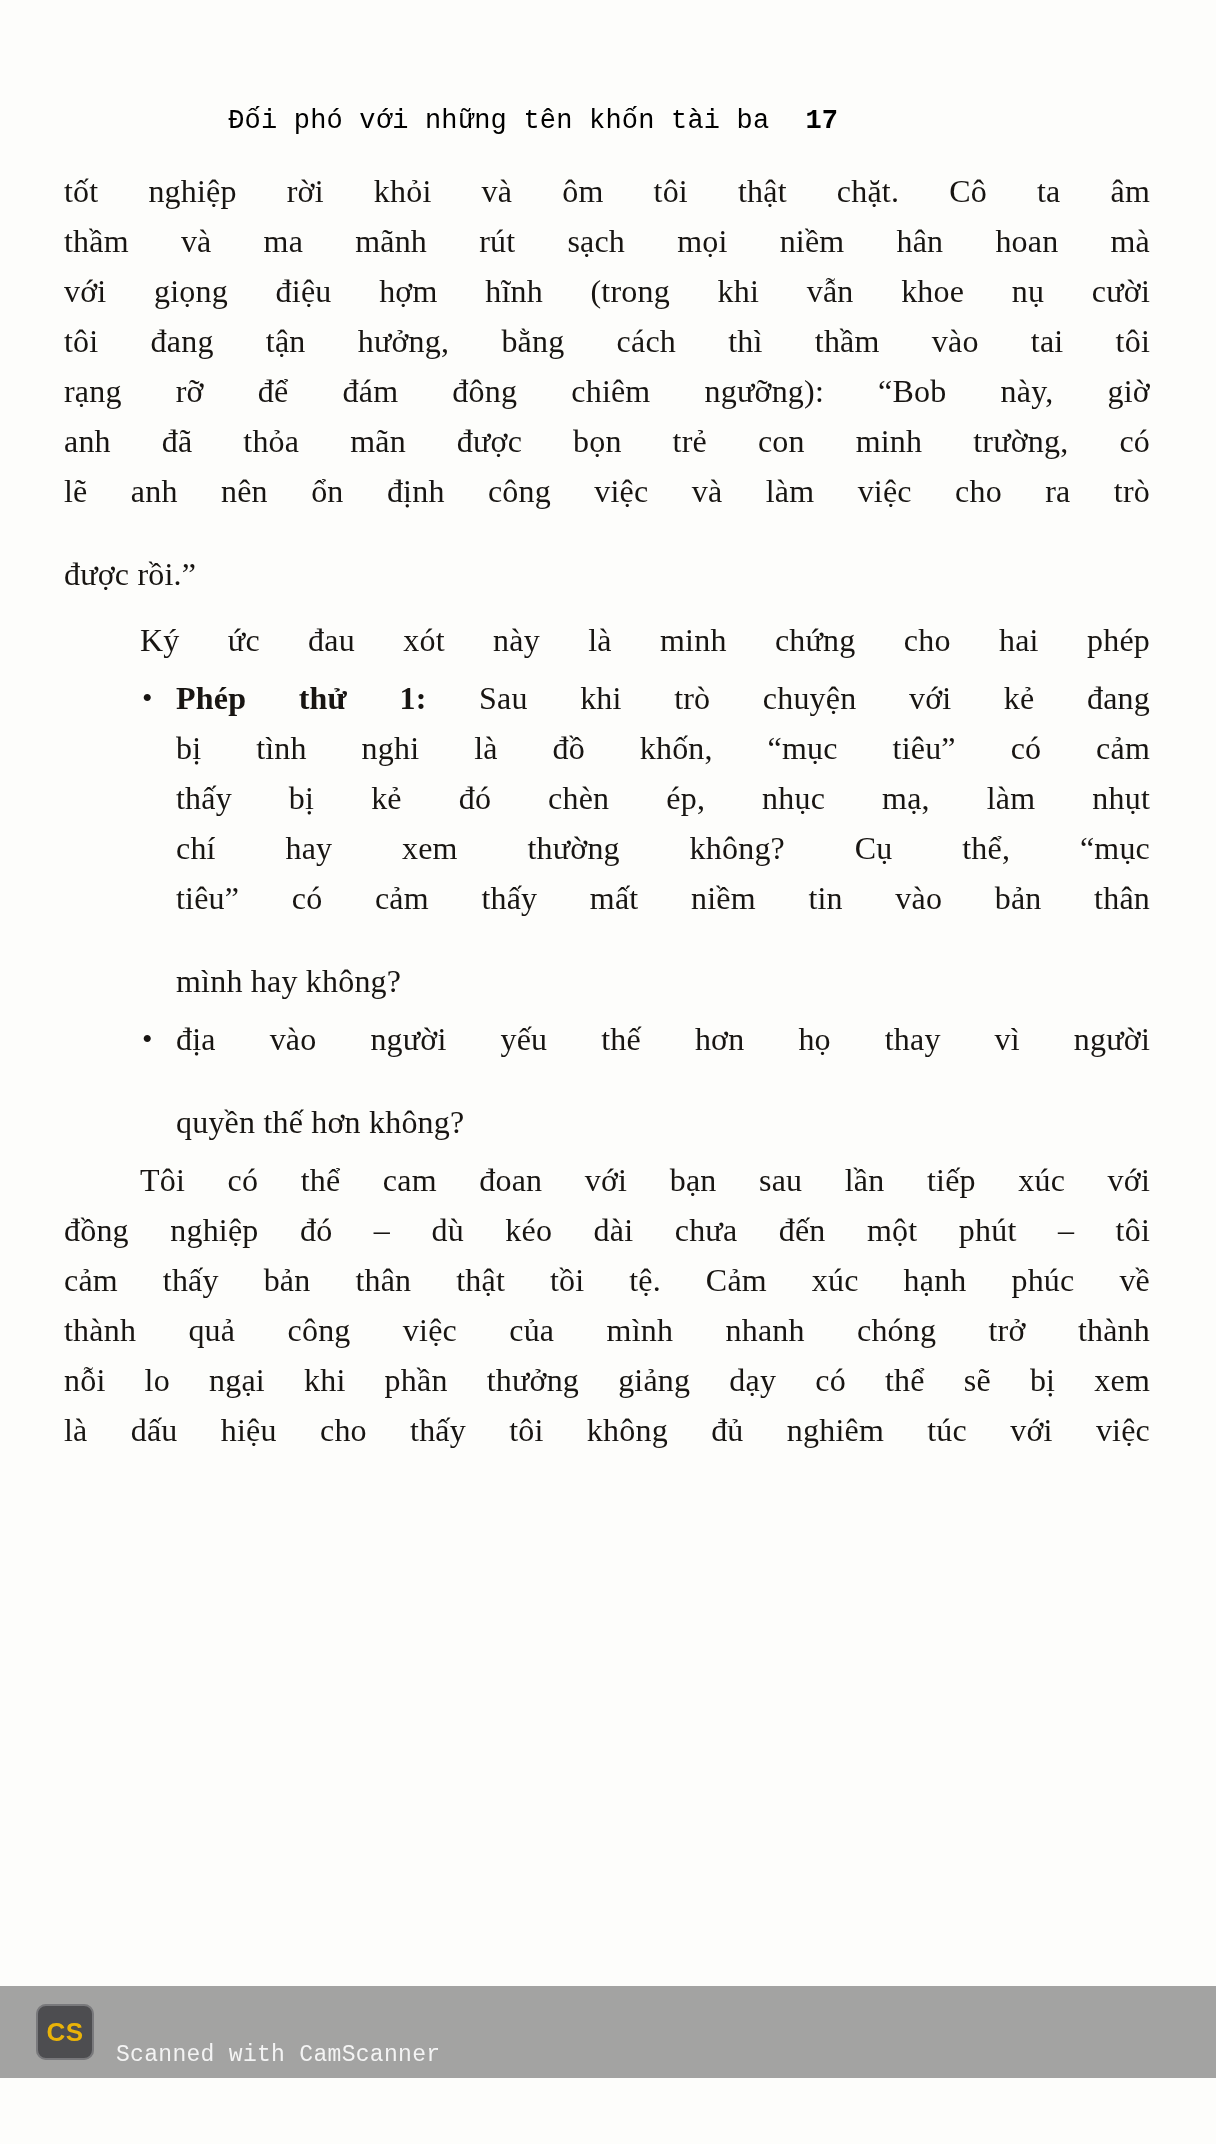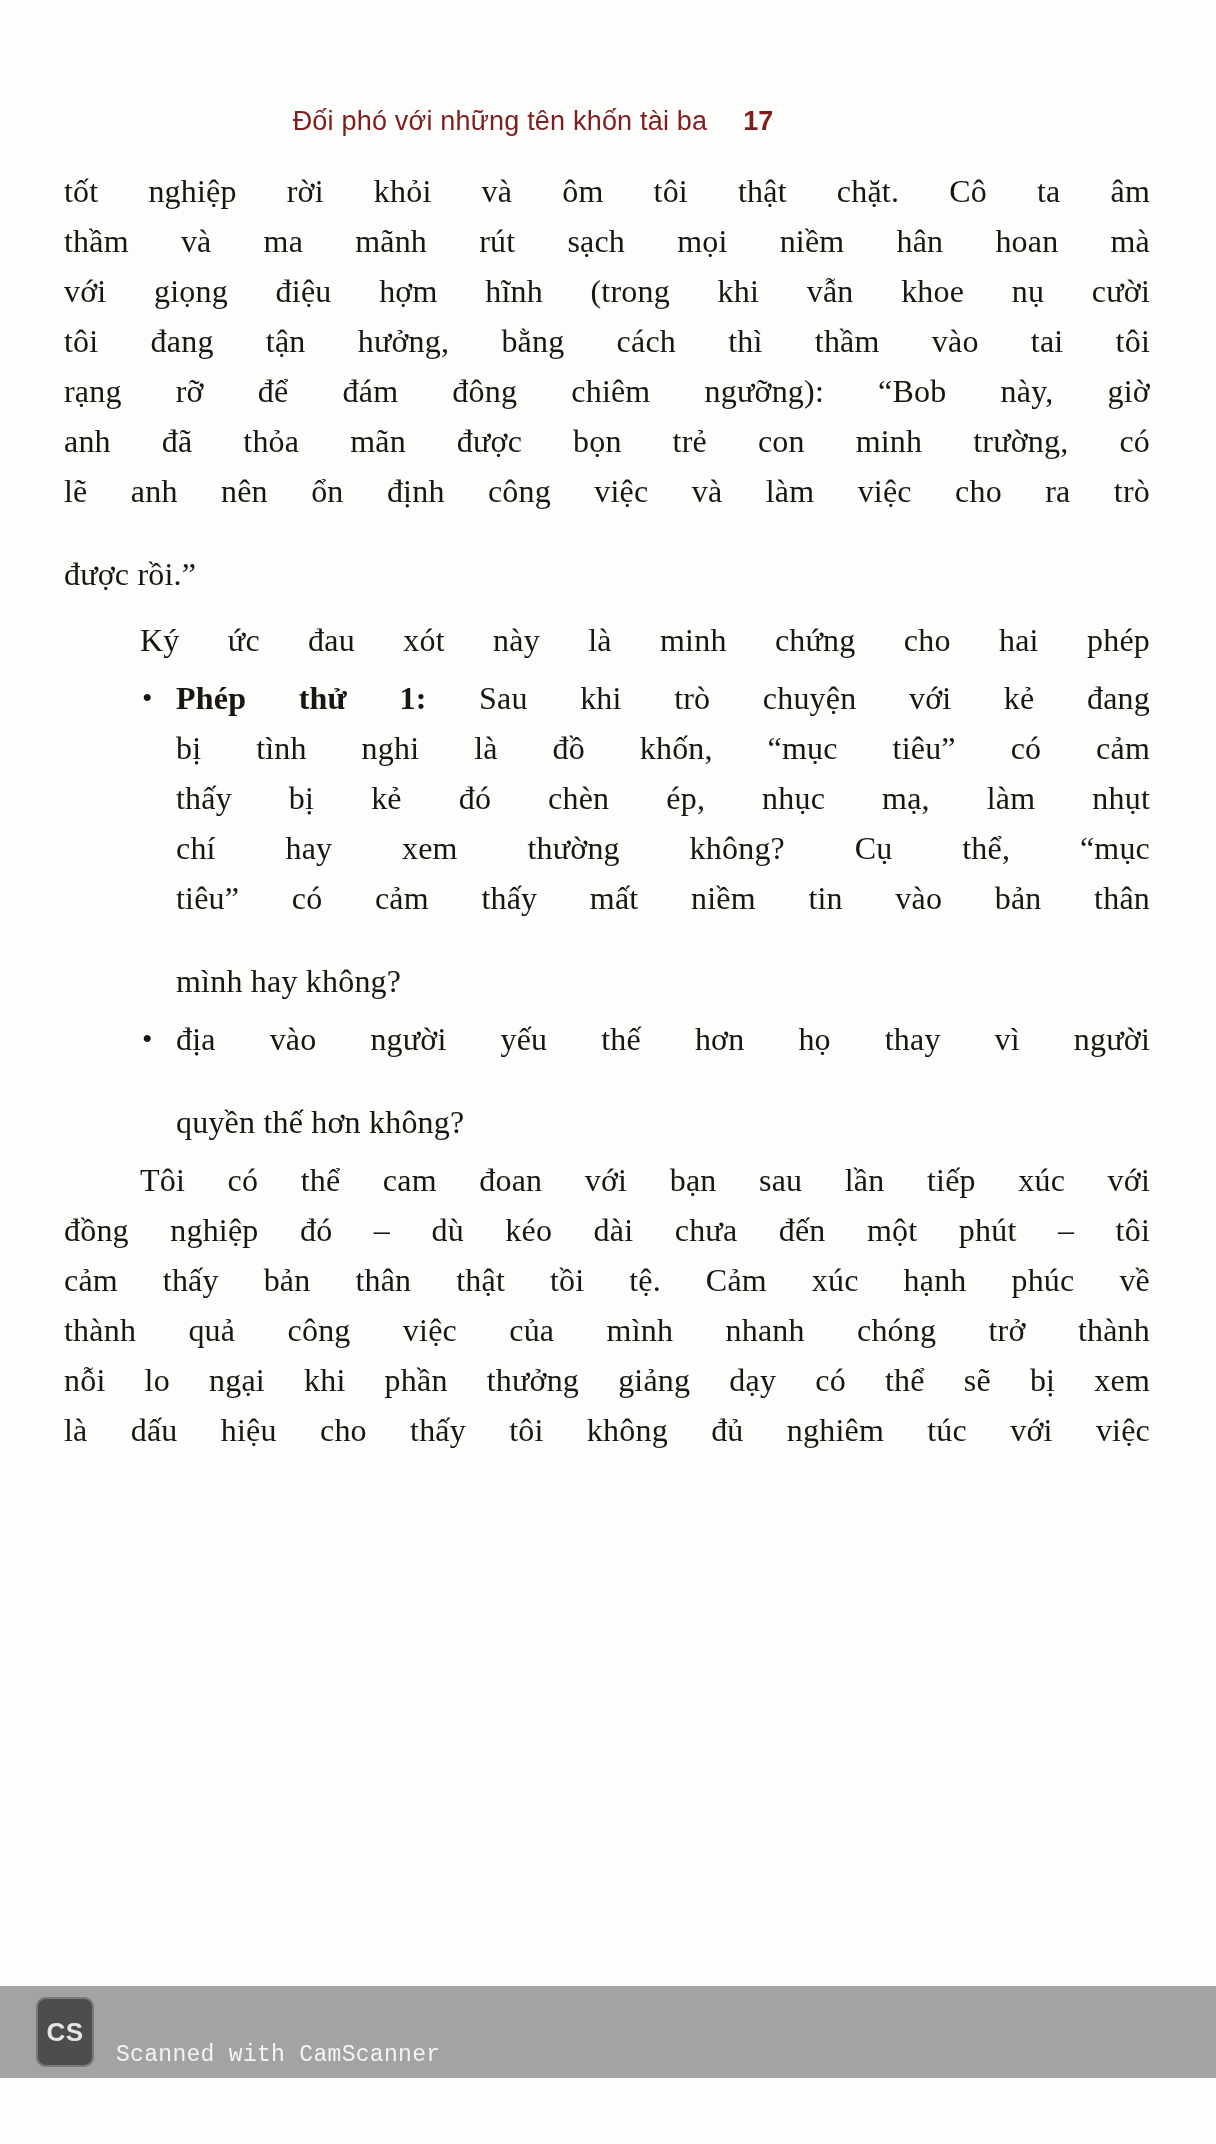--- a/index.html
+++ b/index.html
@@ -18,23 +18,23 @@
     position: absolute;
     top: 106px;
     left: 0;
     right: 0;
     display: flex;
     justify-content: center;
     align-items: baseline;
     gap: 36px;
     padding-right: 150px;
     box-sizing: border-box;
-    font-family: Liberation Sans, sans-serif;
+    font-family: Liberation Mono, monospace;
     font-size: 27px;
-    color: #7f1d1d;
+    color: #000000;
   }
   .head-title { font-weight: 500; letter-spacing: 0.2px; }
   .head-page  { font-weight: 700; }
 
   
   .body-text {
     position: absolute;
     top: 166px;
     left: 64px;
     width: 1086px;
@@ -73,27 +73,27 @@
     bottom: 66px;
     height: 92px;
     background: rgba(128, 128, 128, 0.72);
     display: flex;
     align-items: center;
     padding-left: 36px;
     box-sizing: border-box;
   }
   .cs-logo {
     width: 58px;
-    height: 70px;
+    height: 56px;
     background: #4d4d50;
     border-radius: 10px;
     display: flex;
     align-items: center;
     justify-content: center;
-    color: #e5e5e5;
+    color: #eab308;
     font-family: "Liberation Sans", "DejaVu Sans", sans-serif;
     font-weight: 700;
     font-size: 26px;
     letter-spacing: 0.5px;
     box-shadow: 0 0 0 2px rgba(255,255,255,0.25) inset;
   }
   .scan-text {
     margin-left: 22px;
     font-family: Liberation Mono, monospace;
     font-size: 23px;

